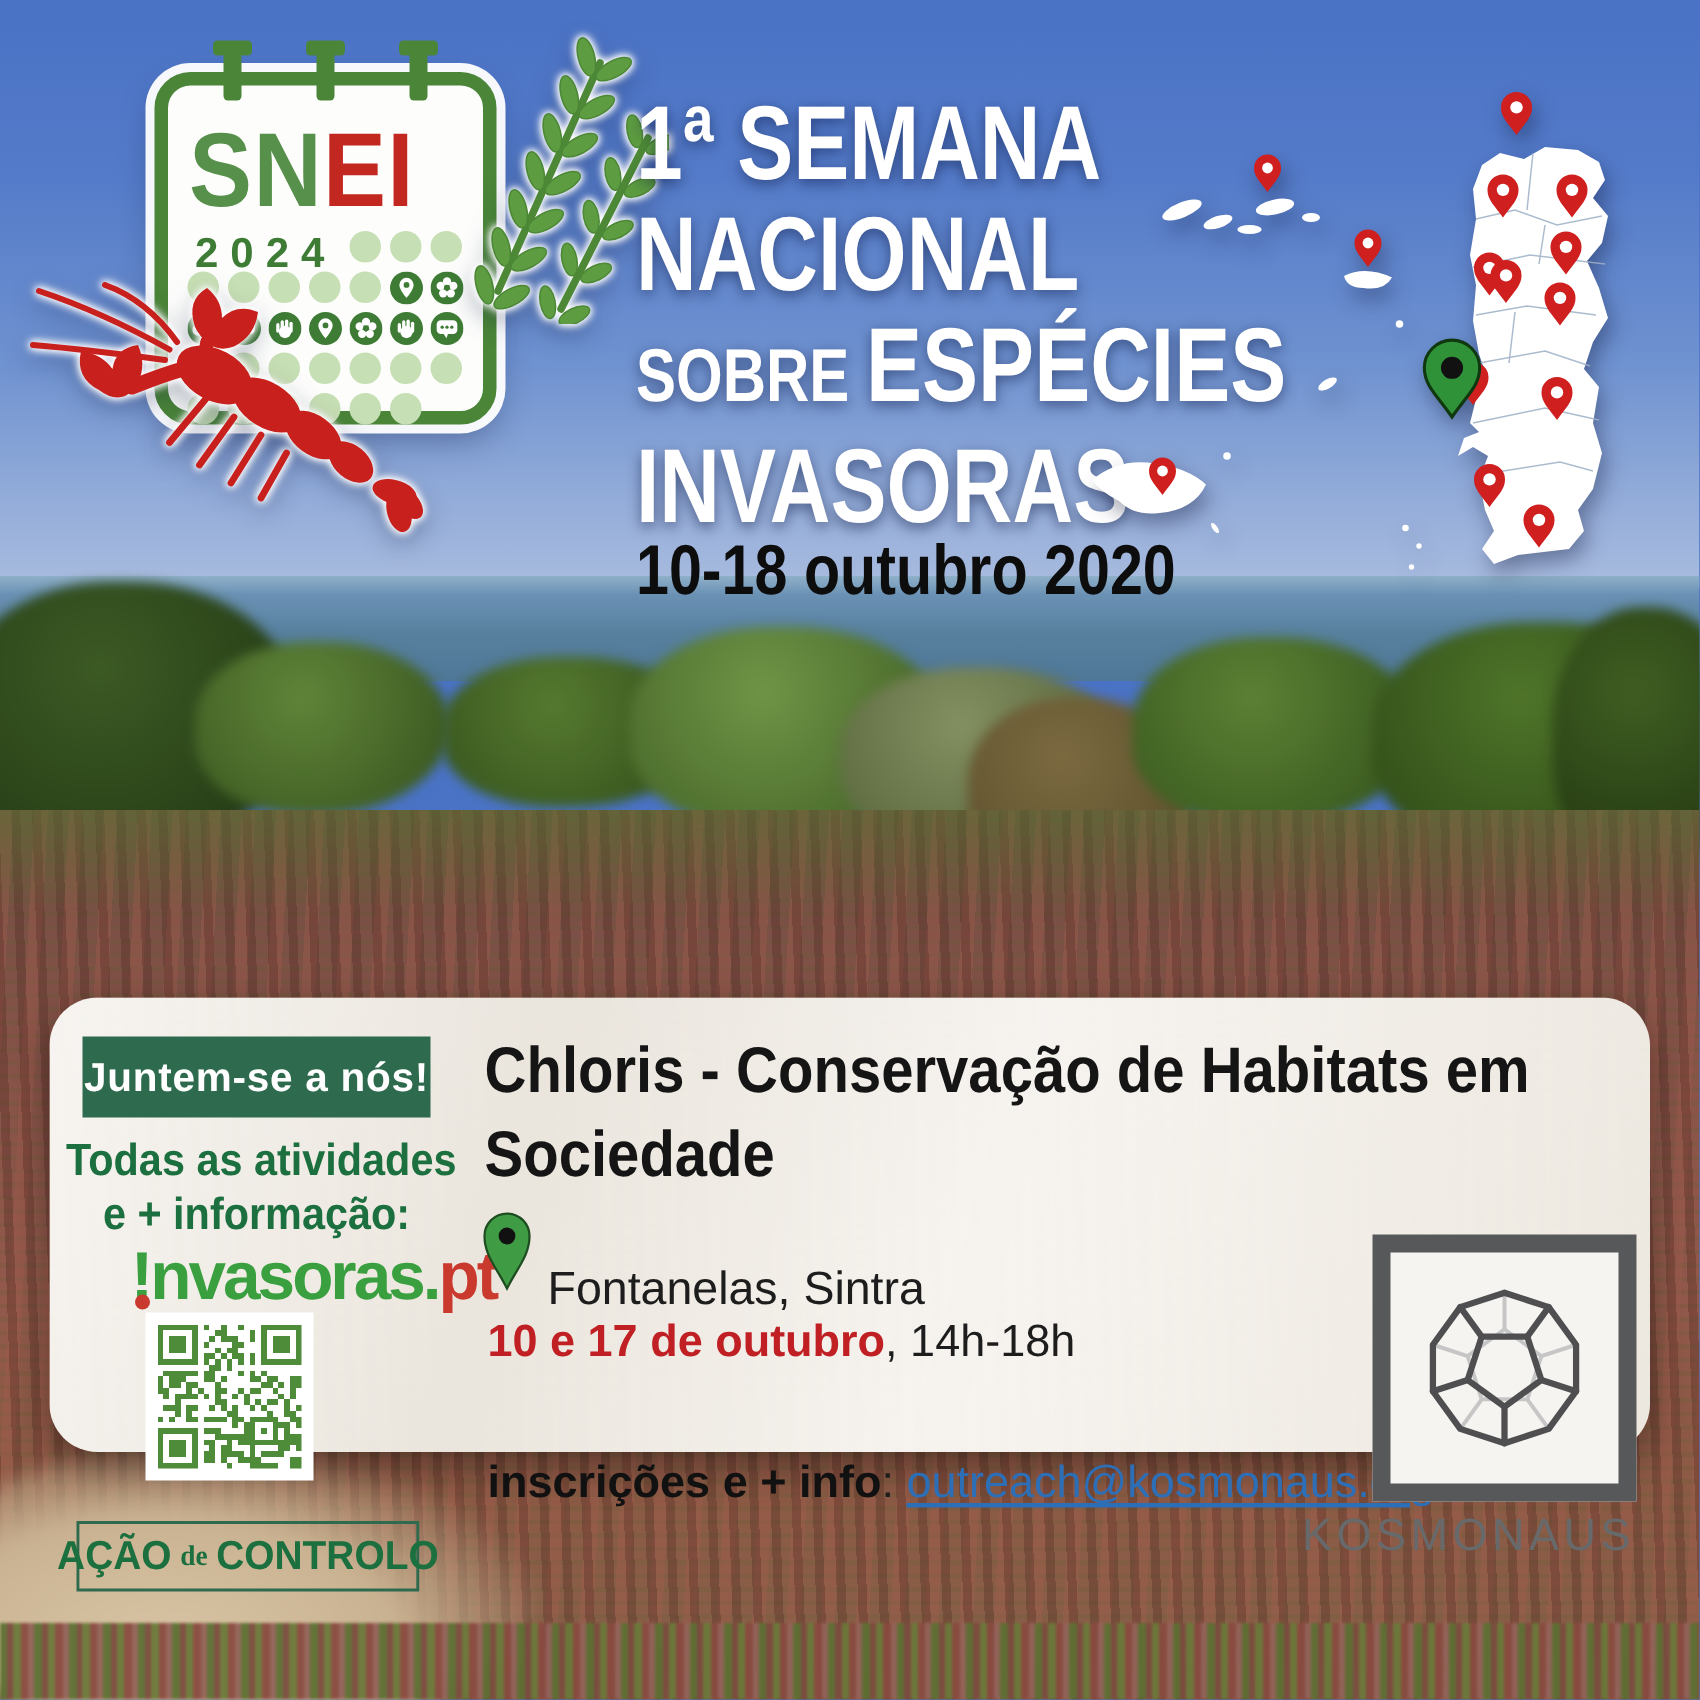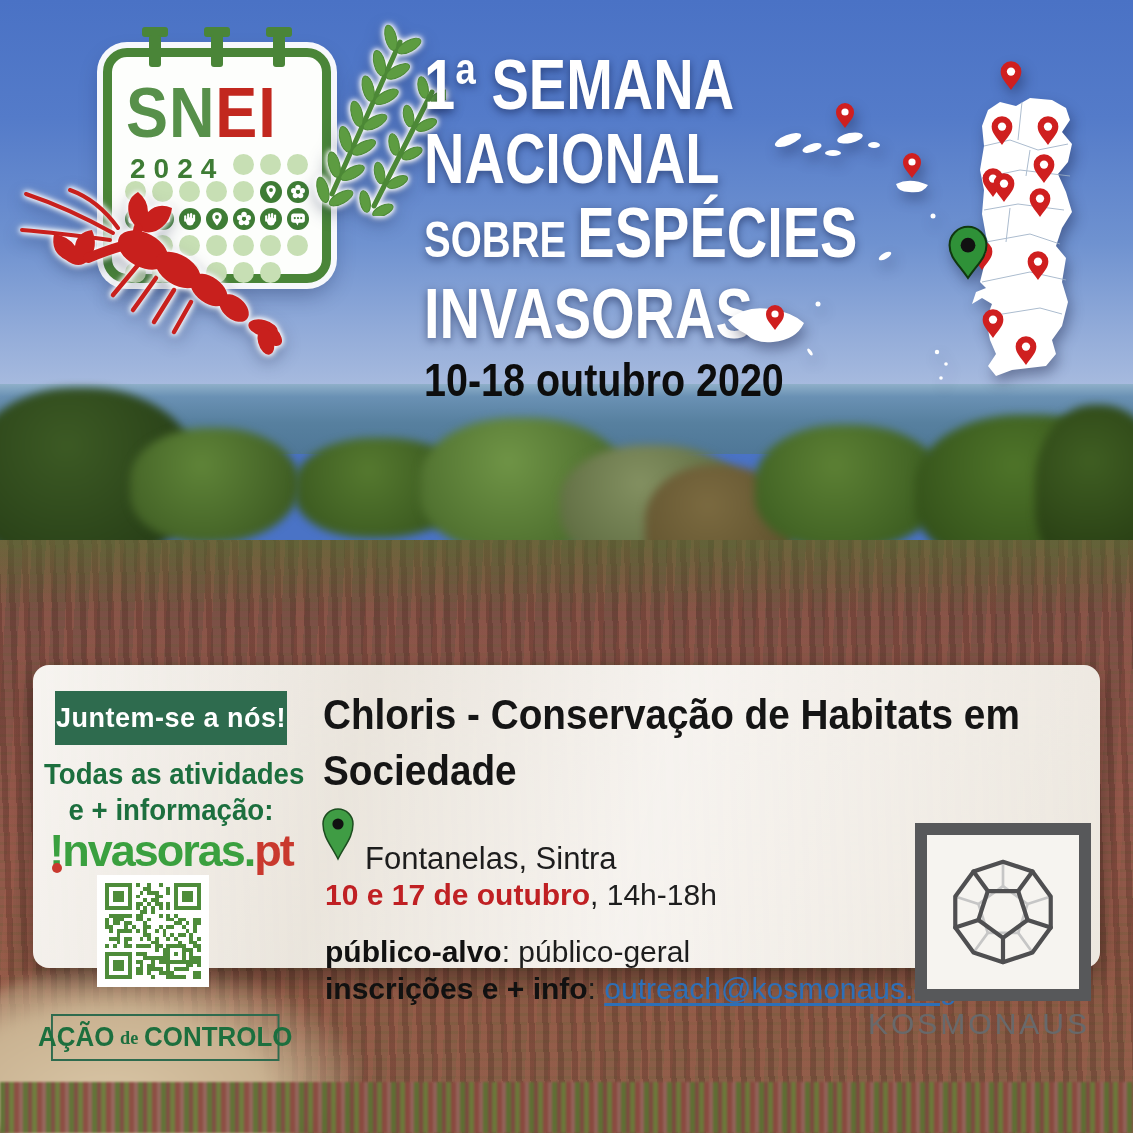--- a/index.html
+++ b/index.html
@@ -43,45 +43,45 @@
   #cal-grid .dot{width:21px;height:21px;border-radius:50%;background:#c7dfb4;display:block;}
   #cal-grid svg{width:22px;height:22px;display:block;}
 
   
   #leaf{left:296px;top:16px;width:150px;height:200px;
     filter:drop-shadow(0 0 3px #fff) drop-shadow(0 0 2px #fff) drop-shadow(0 6px 8px rgba(10,20,60,.3));}
   #crayfish{left:18px;top:188px;width:320px;height:180px;
     filter:drop-shadow(0 0 3px #fff) drop-shadow(0 0 2px #fff) drop-shadow(0 6px 8px rgba(10,20,60,.3));}
 
   
-  #headline{left:424px;top:48px;width:420px;color:#fff;font-weight:bold;
+  #headline{left:424px;top:58px;width:420px;color:#fff;font-weight:bold;
     text-shadow:0 3px 10px rgba(5,15,55,.5);}
   #headline .ln{font-size:70px;line-height:74px;transform:scaleX(.8);transform-origin:left top;white-space:nowrap;}
   #headline .small{font-size:50px;}
   #dates{left:424px;top:352px;font-size:47px;font-weight:bold;color:#0d0d0d;
     transform:scaleX(.84);transform-origin:left top;white-space:nowrap;text-shadow:none;}
 
   
   #mapsvg{left:700px;top:58px;width:433px;height:340px;
     filter:drop-shadow(3px 7px 7px rgba(10,15,50,.38));}
 
   
-  #panel{left:33px;top:665px;width:1067px;height:303px;border-radius:16px;
+  #panel{left:33px;top:665px;width:1067px;height:303px;border-radius:32px;
     background:linear-gradient(105deg, rgba(255,255,255,.55) 0%, rgba(231,227,218,.45) 30%, rgba(255,255,255,.5) 58%, rgba(236,232,223,.45) 100%), rgba(243,240,233,.94);
     box-shadow:0 10px 26px rgba(0,0,0,.38);}
   #panel .abs{position:absolute;}
 
   #join-box{left:22px;top:26px;width:232px;height:54px;background:var(--green-box);
     color:#fff;font-size:27px;font-weight:bold;display:flex;align-items:center;justify-content:center;
     letter-spacing:.5px;white-space:nowrap;}
   .green-line{left:0;width:276px;text-align:center;color:var(--green-dark);
     font-size:30px;font-weight:bold;transform:scaleX(.92);transform-origin:center top;white-space:nowrap;}
   #info1{top:92px;} #info2{top:128px;}
   #sitelogo{left:0;top:160px;width:276px;text-align:center;font-size:45px;font-weight:bold;
-    letter-spacing:-2px;white-space:nowrap;}
+    letter-spacing:-2px;white-space:nowrap;padding-left:38px;}
   #sitelogo .g{color:var(--logo-green);} #sitelogo .r{color:var(--logo-red);}
   #sitelogo .excl{color:var(--logo-green);position:relative;display:inline-block;}
   #sitelogo .excl::after{content:"";position:absolute;left:3px;bottom:4px;width:10px;height:10px;
     border-radius:50%;background:var(--logo-red);}
   #qr-box{left:64px;top:210px;width:112px;height:112px;background:#fff;padding:8px;box-sizing:border-box;}
   #qr-box svg{width:96px;height:96px;display:block;}
   #action-box{left:18px;top:349px;width:238px;height:47px;border:2px solid var(--green-box);
     box-sizing:border-box;display:flex;align-items:center;justify-content:center;gap:6px;
     color:var(--green-dark);font-weight:bold;transform:scaleX(.96);transform-origin:left center;white-space:nowrap;}
   #action-box .big{font-size:27px;} #action-box .sm{font-size:19px;font-family:Liberation Serif, serif;}
@@ -641,21 +641,20 @@
 
   <div class="abs" id="ev-title">Chloris - Conservação de Habitats em Sociedade</div>
 
   <svg class="abs" id="ev-pin" viewBox="0 0 34 54">
     <path d="M17,52 C10,38 2,30 2,17 A15,15 0 1 1 32,17 C32,30 24,38 17,52 Z" fill="#3f9c44" stroke="#1d4d20" stroke-width="1.5"></path>
     <circle cx="17" cy="17" r="5.6" fill="#111"></circle>
   </svg>
   <div class="abs" id="ev-loc">Fontanelas, Sintra</div>
   <div class="abs" id="ev-date"><span class="red">10 e 17 de outubro</span><span class="blk">, 14h-18h</span></div>
 
-  <div class="abs meta-line" id="ev-aud"><b>público-alvo</b><span>: </span><span>público-geral</span></div>
   <div class="abs meta-line" id="ev-reg"><b>inscrições e + info</b><span>: </span><a id="email-link">outreach@kosmonaus.org</a></div>
 
   <div class="abs" id="k-box">
     <svg viewBox="0 0 200 200">
       <g stroke="#c6c6c6" stroke-width="3.5" fill="none" stroke-linejoin="round" stroke-linecap="round">
         <path d="M120,127.5 L132.3,89.5 L100,66 L67.7,89.5 L80,127.5 Z"></path>
         <path d="M100,66 L100,34 M132.3,89.5 L162.8,79.6 M120,127.5 L138.8,153.4 M80,127.5 L61.2,153.4 M67.7,89.5 L37.2,79.6"></path>
       </g>
       <g stroke="#4f4f51" stroke-width="5.5" fill="none" stroke-linejoin="round" stroke-linecap="round">
         <path d="M100,34 L138.8,46.6 L162.8,79.6 L162.8,120.4 L138.8,153.4 L100,166 L61.2,153.4 L37.2,120.4 L37.2,79.6 L61.2,46.6 Z"></path>

